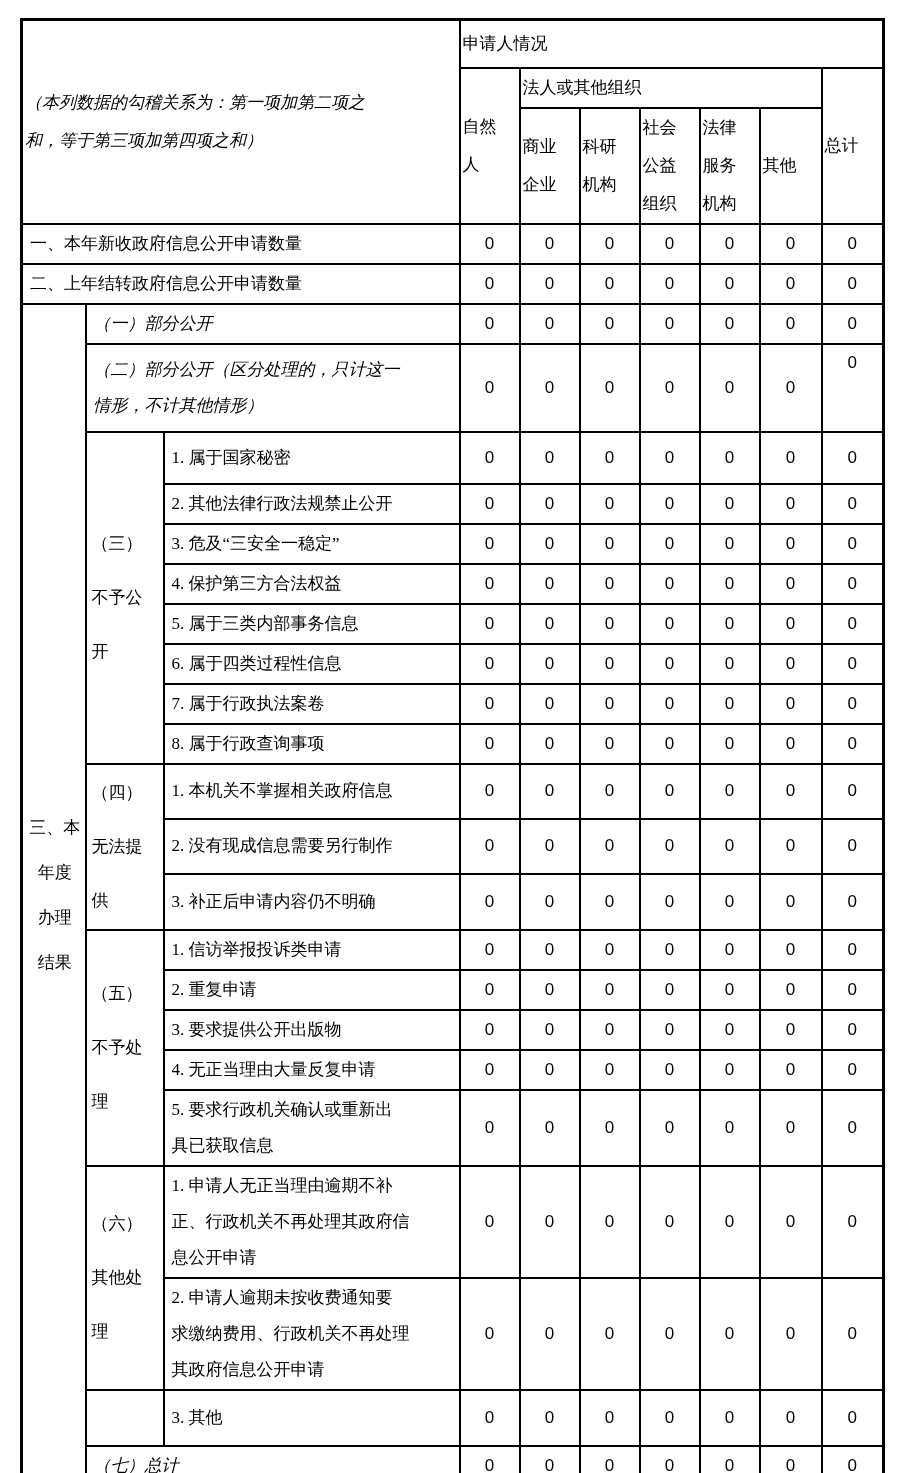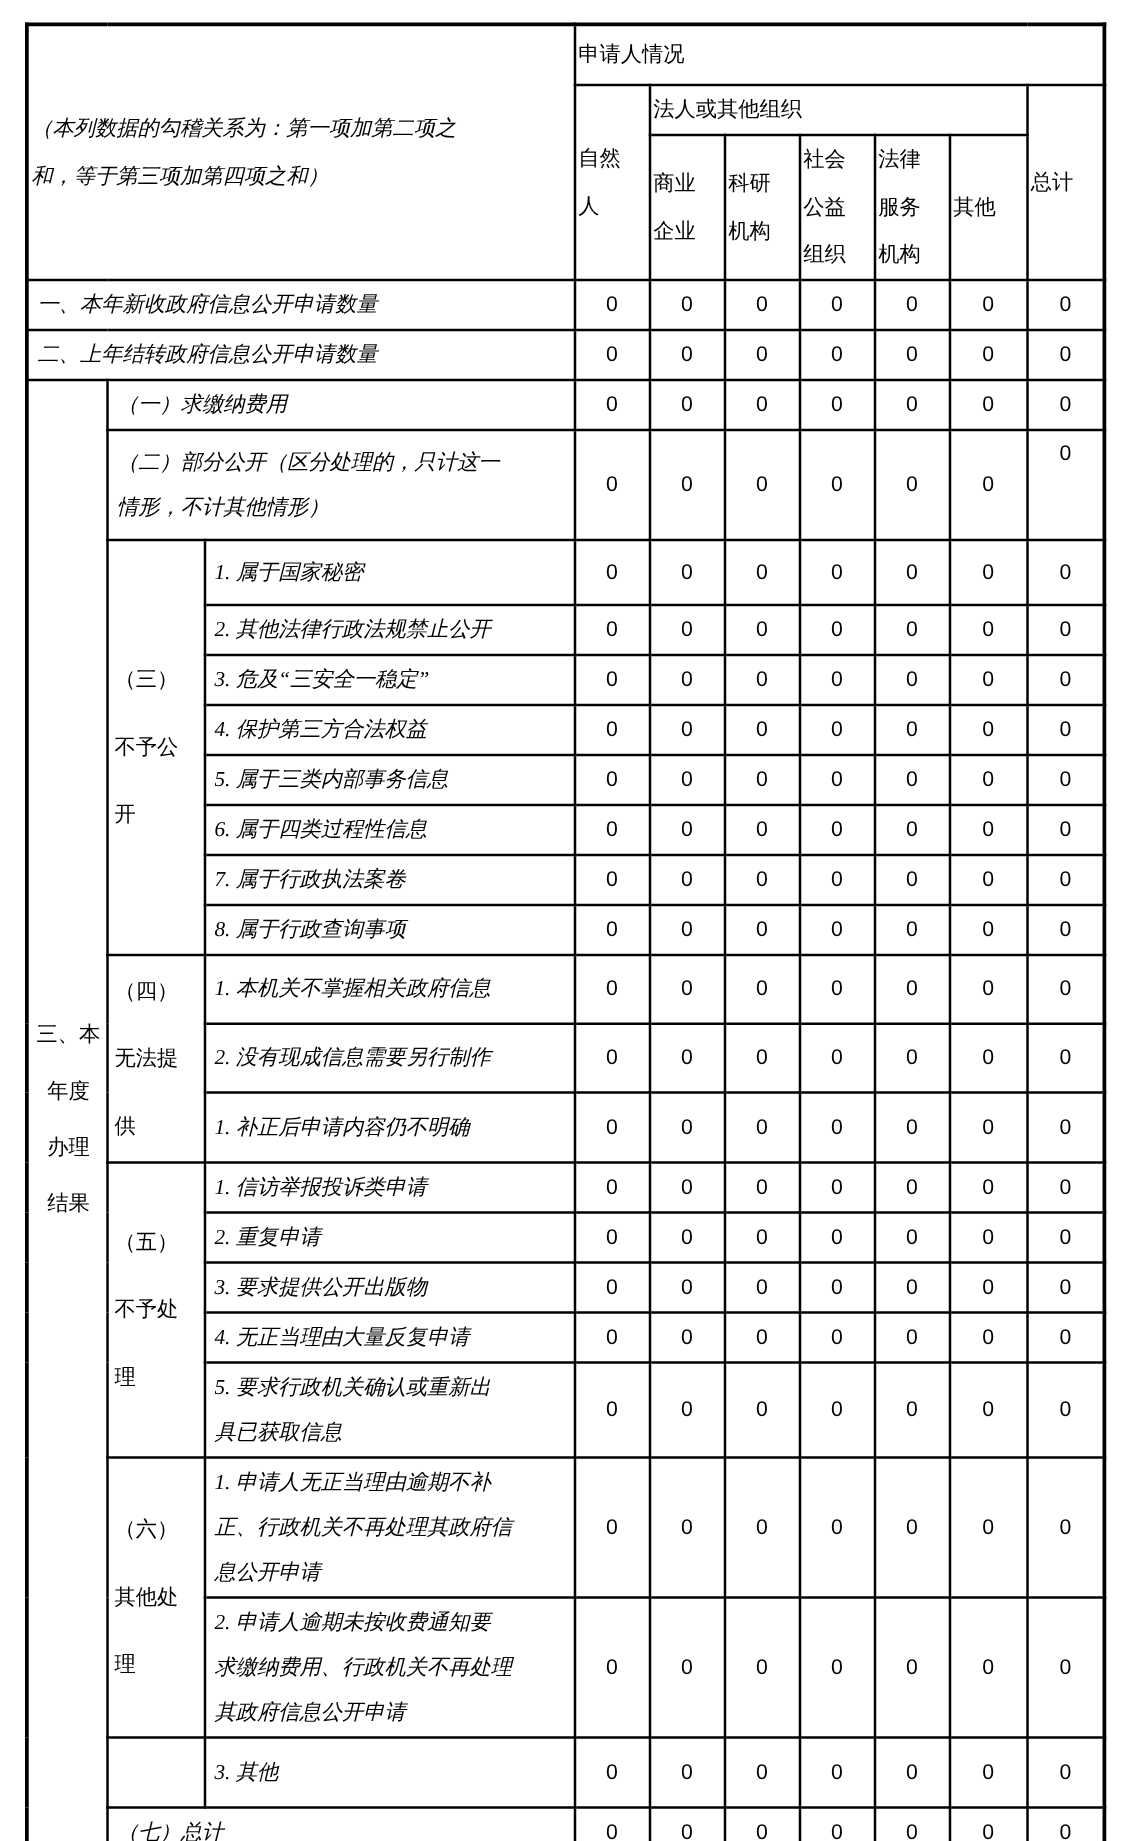--- a/index.html
+++ b/index.html
@@ -42,21 +42,20 @@
     text-align: left;
     line-height: 56px;
     padding: 0 12px 0 14px;
     font-size: 17px;
   }
   td.label, td.item {
     text-align: left;
     padding-left: 7px;
     padding-right: 4px;
     line-height: 36px;
-    font-style: italic;
   }
   td.group {
     text-align: left;
     padding-left: 5px;
     line-height: 54px;
   }
   td.section {
     text-align: center;
     padding-left: 3px;
     line-height: 45px;
@@ -137,21 +136,21 @@
           <td class="num">0</td>
           <td class="num">0</td>
           <td class="num">0</td>
           <td class="num">0</td>
         </tr>
         <tr style="height: 36px;">
           <td rowspan="22" class="section">三、本
 年度
 办理
 结果</td>
-          <td colspan="2" class="label kai">（一）求缴纳费用</td>
+          <td colspan="2" class="label kai">（一）部分公开</td>
           <td class="num">0</td>
           <td class="num">0</td>
           <td class="num">0</td>
           <td class="num">0</td>
           <td class="num">0</td>
           <td class="num">0</td>
           <td class="num">0</td>
         </tr>
         <tr style="height: 88px;">
           <td colspan="2" class="label kai">（二）部分公开（区分处理的，只计这一
@@ -264,21 +263,21 @@
           <td class="item">2. 没有现成信息需要另行制作</td>
           <td class="num">0</td>
           <td class="num">0</td>
           <td class="num">0</td>
           <td class="num">0</td>
           <td class="num">0</td>
           <td class="num">0</td>
           <td class="num">0</td>
         </tr>
         <tr style="height: 38px;">
-          <td class="item">1. 补正后申请内容仍不明确</td>
+          <td class="item">3. 补正后申请内容仍不明确</td>
           <td class="num">0</td>
           <td class="num">0</td>
           <td class="num">0</td>
           <td class="num">0</td>
           <td class="num">0</td>
           <td class="num">0</td>
           <td class="num">0</td>
         </tr>
         <tr style="height: 38px;">
           <td rowspan="5" class="group">（五）

